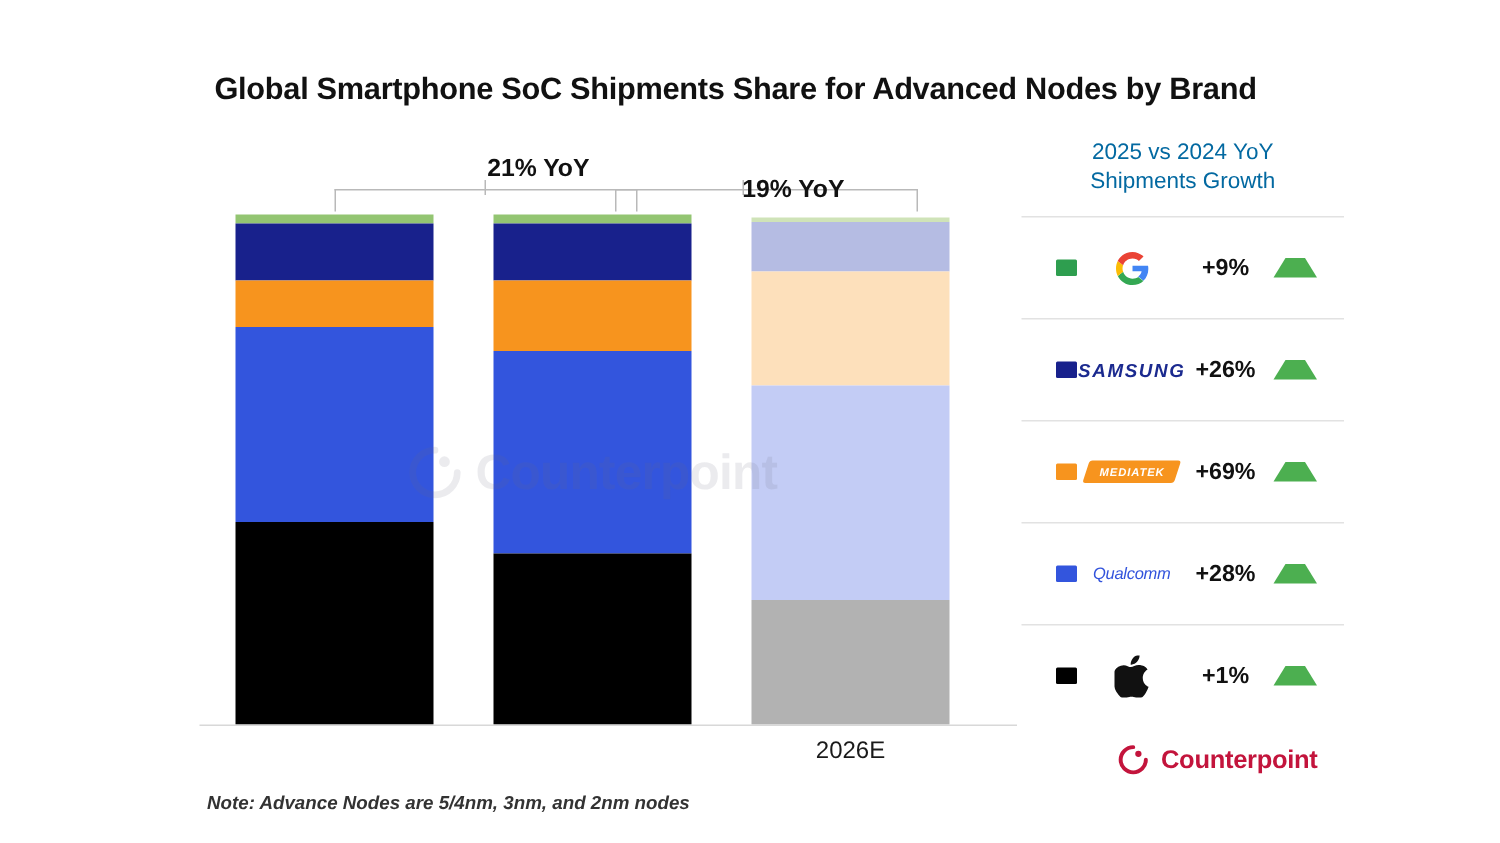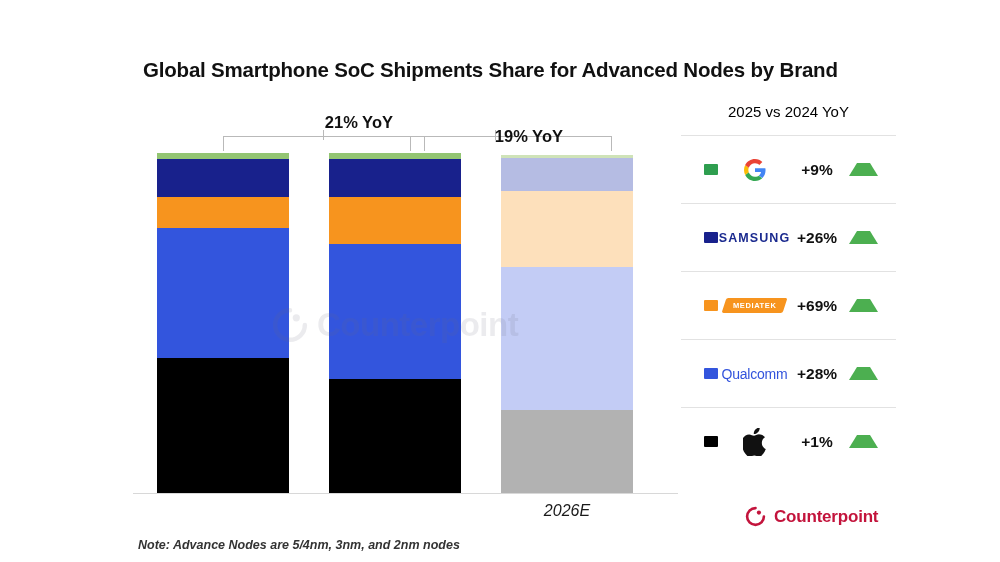--- a/index.html
+++ b/index.html
@@ -1,21 +1,21 @@
 <!DOCTYPE html>
 <html><head>
 <meta charset="utf-8">
 <style>
   html,body{margin:0;padding:0;}
   body{
     width:1000px;height:562px;background:#ffffff;
     font-family:"Liberation Sans", sans-serif;
     color:#1a1a1a;overflow:hidden;position:relative;
   }
-  .canvas{position:absolute;inset:0;margin-top:10px;}
+  .canvas{position:absolute;inset:0;}
 
   
   .title{
     position:absolute;left:143px;top:48px;width:740px;
     font-size:20.5px;font-weight:bold;letter-spacing:-0.2px;
     color:#111111;white-space:nowrap;
   }
 
   
   .yoy-label{
@@ -45,32 +45,33 @@
   .watermark{
     position:absolute;left:272px;top:296px;
     display:flex;align-items:center;gap:9px;
     opacity:.13;pointer-events:none;
   }
   .wm-text{font-size:33px;font-weight:bold;color:#6b6b80;letter-spacing:-.5px;}
 
   
   .legend{position:absolute;left:681px;top:92px;width:215px;}
   .legend-head{
-    text-align:center;font-size:15px;line-height:19px;color:#000000;
+    text-align:center;font-size:15px;line-height:19px;color:#0369a1;
   }
   .legend-rows{margin-top:14px;}
   .legend-row{
     display:flex;align-items:center;height:67px;
     border-top:1px solid #e2e2e2;
   }
   .legend-row:first-child{border-top:1px solid #e2e2e2;}
   .sw{width:14px;height:11px;flex:0 0 14px;margin-left:23px;border-radius:1px;}
   .brandcell{
     flex:1;display:flex;align-items:center;justify-content:center;
     height:100%;
+    font-style:italic;
   }
   .pct{
     width:52px;text-align:center;font-size:15.5px;font-weight:bold;color:#111;
     flex:0 0 52px;
   }
   .arrow{
     width:0;height:0;flex:0 0 13px;margin-right:18px;margin-left:6px;
     border-left:8px solid transparent;border-right:8px solid transparent;
     border-bottom:13px solid #4caf50;
   }
@@ -78,21 +79,21 @@
   
   .samsung-wm{
     font-size:12.5px;font-weight:bold;color:#1b2a8f;letter-spacing:1.1px;
   }
   .mediatek-wm{
     background:#F7941E;color:#fff;font-size:7.5px;font-weight:bold;
     letter-spacing:.6px;padding:3px 9px;transform:skewX(-18deg);
     border-radius:2px;
   }
   .mediatek-wm span{display:inline-block;transform:skewX(18deg);}
-  .qualcomm-wm{font-size:14px;color:#3253DC;letter-spacing:-.2px;}
+  .qualcomm-wm{font-size:11px;color:#3253DC;letter-spacing:-.2px;}
 
   
   .cp-logo{
     position:absolute;left:745px;top:496px;
     display:flex;align-items:center;gap:8px;
   }
   .cp-text{font-size:17px;font-weight:bold;color:#C3143C;letter-spacing:-.2px;}
 </style>
 </head>
 <body>
@@ -128,35 +129,36 @@
   <div class="bar" style="left:501px;top:145px;height:338px;">
     <div class="seg" style="top:0px;  height:3px;  background:#CFE3B8;"></div>
     <div class="seg" style="top:3px;  height:33px; background:#B5BCE3;"></div>
     <div class="seg" style="top:36px; height:76px; background:#FDE0BB;"></div>
     <div class="seg" style="top:112px;height:143px;background:#C3CCF5;"></div>
     <div class="seg" style="top:255px;height:83px; background:#B2B2B2;"></div>
   </div>
 
   <div class="axis-line"></div>
 
-  <div class="xtick" style="left:487px;font-style:italic;">2026E</div>
+  <div class="xtick" style="left:487px;">2026E</div>
 
   <div class="note">Note: Advance Nodes are 5/4nm, 3nm, and 2nm nodes</div>
 
   <div class="watermark">
     <svg width="36" height="36" viewBox="0 0 40 40">
       <path d="M20 3.5 A16.5 16.5 0 1 0 36.5 20" fill="none" stroke="#6b6b80" stroke-width="5" stroke-linecap="round"></path>
       <circle cx="27" cy="12" r="4" fill="#6b6b80"></circle>
     </svg>
     <span class="wm-text">Counterpoint</span>
   </div>
 
   <div class="legend">
     <div class="legend-head">
       <div>2025 vs 2024 YoY</div>
+      <div>Shipments Growth</div>
     </div>
 
     <div class="legend-rows">
 
       <div class="legend-row">
         <div class="sw" style="background:#2E9E4F;"></div>
         <div class="brandcell">
           <svg width="24" height="24" viewBox="0 0 48 48">
             <path fill="#4285F4" d="M45.1 24.5c0-1.6-.1-2.8-.4-4.1H24v7.4h12.1c-.2 2-1.6 5-4.5 7l6.9 5.4c4.1-3.8 6.6-9.4 6.6-15.7z"></path>
             <path fill="#34A853" d="M24 46c5.9 0 10.9-2 14.5-5.3l-6.9-5.4c-1.8 1.3-4.3 2.2-7.6 2.2-5.8 0-10.7-3.8-12.5-9.1l-7.1 5.5C8 41.2 15.4 46 24 46z"></path>

